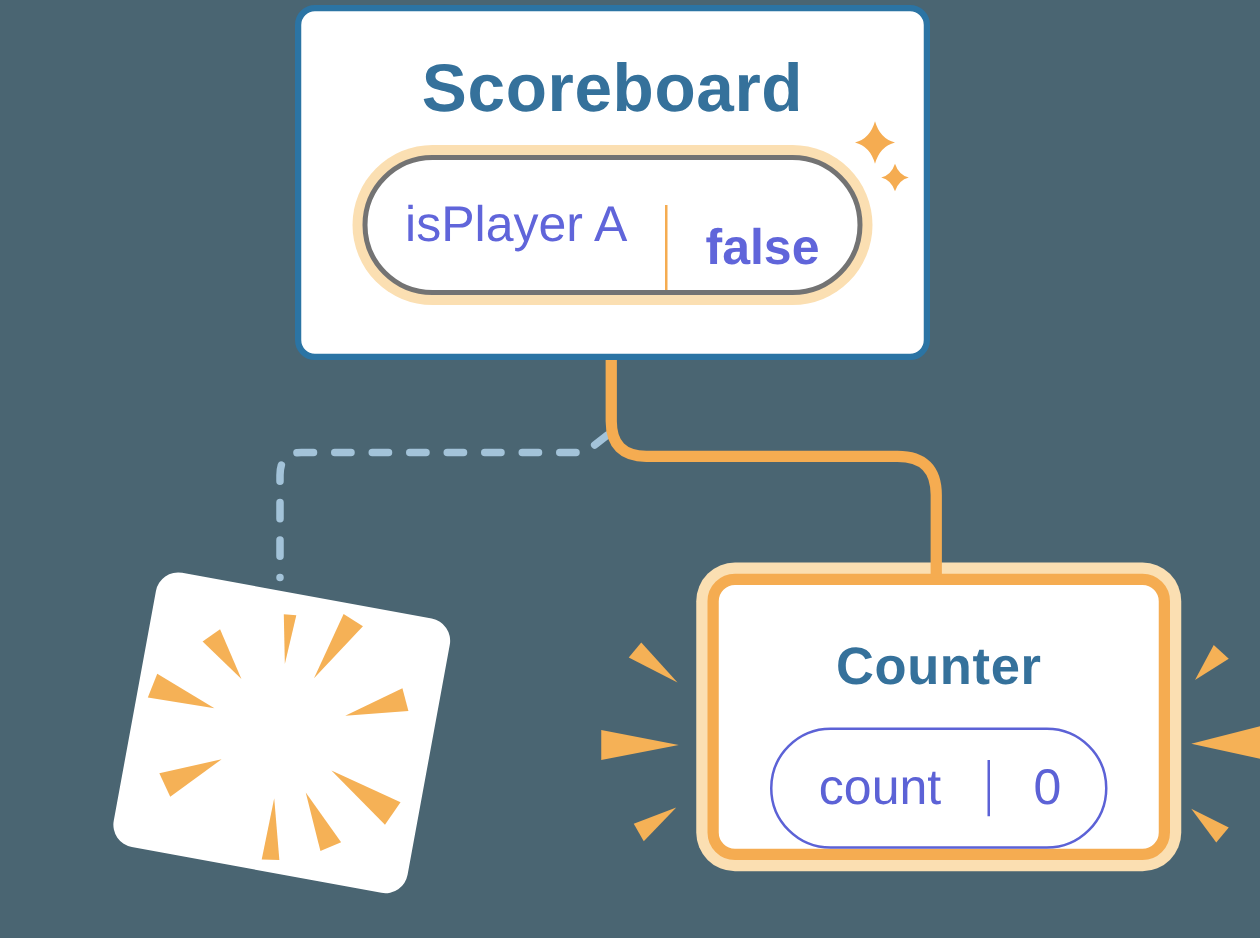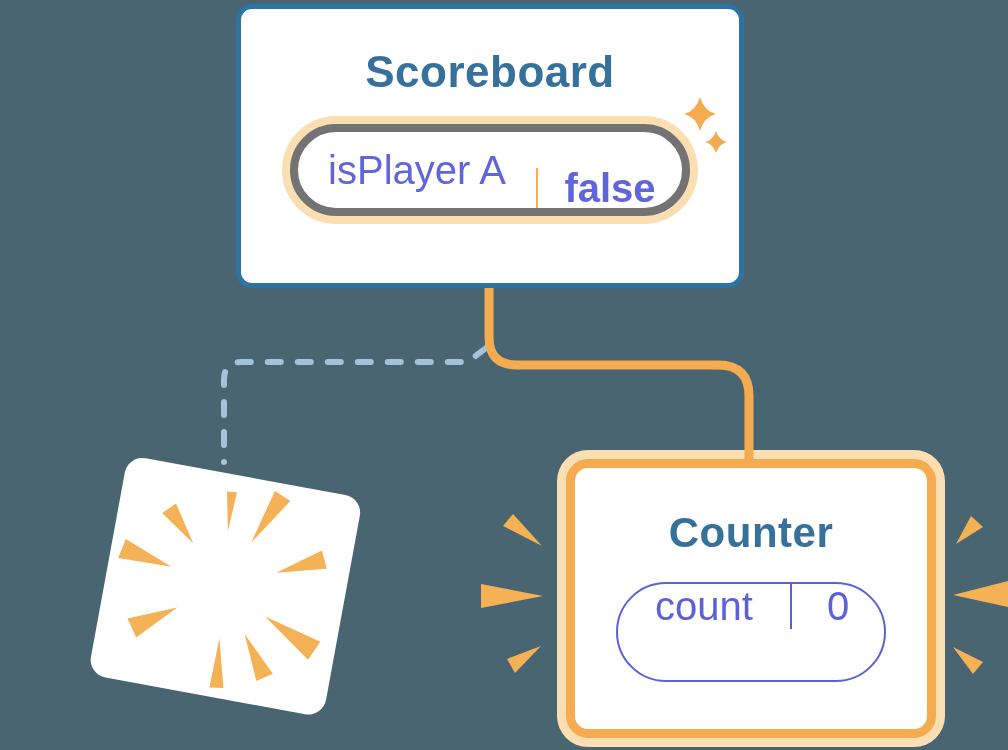--- a/index.html
+++ b/index.html
@@ -15,41 +15,41 @@
 
   .card{
     position:absolute;background:#FFFFFF;box-sizing:border-box;
     display:flex;flex-direction:column;align-items:center;z-index:1;
   }
   .scoreboard{
     left:236px;top:4px;width:508px;height:284px;
     border:5px solid #2B74A4;border-radius:16px;
   }
   .component-title{
-    font-size:44px;line-height:53px;font-weight:600;color:#35719B;letter-spacing:0.5px;
+    font-size:54px;line-height:53px;font-weight:600;color:#35719B;letter-spacing:0.5px;
   }
   .scoreboard .component-title{margin-top:36px;}
   .pill-orange{
-    margin-top:26px;width:400px;height:92px;box-sizing:border-box;background:#fff;
-    border:8px solid #737373;border-radius:999px;box-shadow:0 0 0 8px #FBDFB2;
+    margin-top:26px;width:400px;height:112px;box-sizing:border-box;background:#fff;
+    border:4px solid #737373;border-radius:999px;box-shadow:0 0 0 8px #FBDFB2;
     display:flex;align-items:stretch;
   }
   .pill-orange .cell{display:flex;align-items:center;justify-content:center;
     font-size:40px;color:#6065DA;}
   .pill-orange .key{width:238px;}
   .pill-orange .value{flex:1;border-left:2px solid #F5AC51;font-weight:700;margin-top:36px;}
 
   .counter{
-    left:566px;top:459px;width:370px;height:279px;
+    left:566px;top:459px;width:370px;height:229px;
     border:9px solid #F5AC51;border-radius:22px;box-shadow:0 0 0 9px #FBDFB2;
   }
   .counter .component-title{margin-top:40px;font-size:42px;line-height:50px;}
   .pill-purple{
     margin-top:24px;width:270px;height:100px;box-sizing:border-box;background:#fff;
-    border:2px solid #5C62D6;border-radius:999px;display:flex;align-items:flex-start;
+    border:2px solid #5C62D6;border-radius:999px;display:flex;align-items:center;
   }
   .pill-purple .cell{display:flex;align-items:center;justify-content:center;
     font-size:40px;color:#5C62D6;}
   .pill-purple .key{width:172px;}
   .pill-purple .value{flex:1;border-left:2px solid #5C62D6;}
 
   .poof-card{
     position:absolute;left:128px;top:455px;width:239px;height:223px;
     background:#FFFFFF;border-radius:18px;
     transform:rotate(10.4deg);transform-origin:top left;z-index:1;

